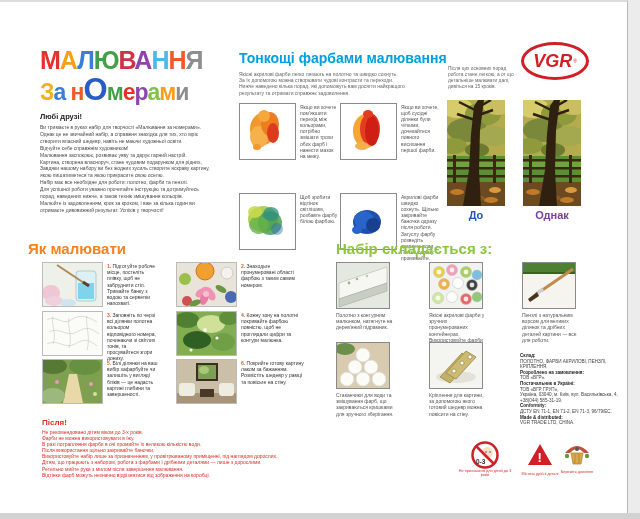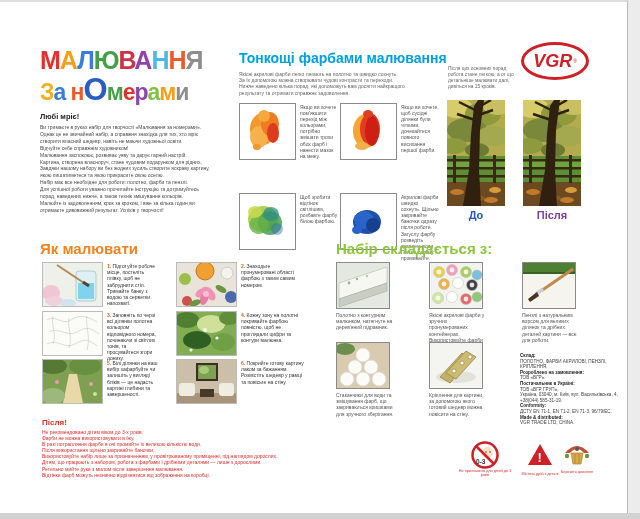--- a/index.html
+++ b/index.html
@@ -30,21 +30,21 @@
   
   .vgr{left:521px;top:42px;width:62px;height:32px;border:3px solid #cf2027;border-radius:50%;
        display:flex;align-items:center;justify-content:center;}
   .vgr span{color:#cf2027;font-weight:800;font-style:italic;font-size:18px;letter-spacing:0px;text-align:center;}
   .vgr sup{color:#cf2027;font-size:5px;margin-left:1px;}
   .after-note{left:448px;top:66px;width:80px;font-size:4.8px;line-height:6px;color:#666;}
   .ba-photo{width:58px;height:106px;overflow:hidden;}
   .ba-label{width:58px;text-align:center;font-size:11px;font-weight:800;}
 
   
-  .howto-h{left:40px;top:240px;font-size:15px;font-weight:800;color:#f5821f;}
+  .howto-h{left:28px;top:240px;font-size:15px;font-weight:800;color:#f5821f;}
   .step-photo{width:59px;height:43px;overflow:hidden;border:1px solid #bbb;}
   .step-cap{font-size:5px;line-height:6.2px;color:#333;}
   .step-cap .num{font-weight:bold;color:#d06020;}
 
   
   .kit-h{left:336px;top:240px;font-size:15px;font-weight:800;color:#8cc63e;}
   .kit-photo{width:52px;height:45px;overflow:hidden;border:1px solid #8a8a8a;}
   .kit-cap{width:58px;font-size:5px;line-height:6.2px;color:#555;}
   .company{left:520px;top:353px;width:108px;font-size:4.6px;line-height:5.6px;color:#444;}
   .company .b{font-weight:bold;color:#222;}
@@ -58,21 +58,21 @@
 <body>
 
 <div class="page abs"></div>
 <div class="bottom-strip abs"></div>
 
 <div class="brand-title abs">
   <div class="t1" id="title-l1"><span style="color: rgb(229, 48, 48);">М</span><span style="color: rgb(246, 160, 26);">А</span><span style="color: rgb(59, 125, 216);">Л</span><span style="color: rgb(67, 160, 71);">Ю</span><span style="color: rgb(204, 51, 68);">В</span><span style="color: rgb(142, 68, 173);">А</span><span style="color: rgb(74, 184, 232);">Н</span><span style="color: rgb(240, 90, 40);">Н</span><span style="color: rgb(141, 141, 141);">Я</span></div>
   <div class="t2" id="title-l2"><span style="color: rgb(242, 176, 30);">З</span><span style="color: rgb(59, 125, 216);">а</span><span style="color: rgb(0, 0, 0);"> </span><span style="color: rgb(240, 90, 40);">н</span><span class="big" style="color: rgb(42, 92, 200);">О</span><span style="color: rgb(67, 160, 71);">м</span><span style="color: rgb(229, 48, 48);">е</span><span style="color: rgb(142, 68, 173);">р</span><span style="color: rgb(126, 194, 67);">а</span><span style="color: rgb(246, 160, 26);">м</span><span style="color: rgb(141, 141, 141);">и</span></div>
 </div>
 
-<div class="intro-h abs">Любі мріє!</div>
+<div class="intro-h abs">Любі друзі!</div>
 <div class="intro-lines abs" id="intro-lines">
     <div>Ви тримаєте в руках набір для творчості «Малювання за номерами».</div>
     <div>Однак це не звичайний набір, а справжня знахідка для тих, хто мріє</div>
     <div>створити власний шедевр, навіть не маючи художньої освіти.</div>
     <div>Відчуйте себе справжнім художником!</div>
     <div>Малювання заспокоює, розвиває уяву та дарує гарний настрій.</div>
     <div>Картина, створена власноруч, стане чудовим подарунком для рідних,</div>
     <div>Завдяки нашому набору ви без жодних зусиль створите яскраву картину,</div>
     <div>якою пишатиметеся та якою прикрасите свою оселю.</div>
     <div>Набір має все необхідне для роботи: полотно, фарби та пензлі.</div>
@@ -188,21 +188,21 @@
         <ellipse cx="44" cy="100" rx="7" ry="3" fill="#c07a28"></ellipse>
         <rect x="6" y="55" width="3" height="28" fill="#3a2812"></rect>
         <rect x="26" y="55" width="3" height="28" fill="#3a2812"></rect>
         <rect x="46" y="55" width="3" height="28" fill="#3a2812"></rect>
         <rect y="59" width="58" height="2.5" fill="#3a2812"></rect>
         <rect y="67" width="58" height="2.5" fill="#3a2812"></rect>
         <rect y="75" width="58" height="2.5" fill="#3a2812"></rect>
         <path d="M28,10 L12,2 M30,8 L44,0 M29,16 L46,10 M28,20 L10,14" stroke="#2f2010" stroke-width="2.5" fill="none"></path>
         <polygon points="16,106 22,70 24,34 27,6 31,0 37,0 33,30 32,70 34,106" fill="#2f2010"></polygon>
       </svg></div>
-    <div class="ba-label abs" style="left: 523px; top: 209px; color: rgb(123, 63, 160);">Після</div>
+    <div class="ba-label abs" style="left: 523px; top: 209px; color: rgb(123, 63, 160);">Однак</div>
   </div>
 
 <div class="howto-h abs">Як малювати</div>
 <div id="howto-steps">
     <div class="step-photo abs" style="left: 42px; top: 262px;"><svg xmlns="http://www.w3.org/2000/svg" width="59" height="43" viewBox="0 0 59 43">
         <rect width="59" height="43" fill="#eef0ea"></rect>
         <ellipse cx="8" cy="30" rx="9" ry="8" fill="#eec6d4"></ellipse>
         <ellipse cx="11" cy="38" rx="9" ry="5" fill="#f0d0dc"></ellipse>
         <ellipse cx="25" cy="40" rx="8" ry="4" fill="#cfe4ee"></ellipse>
         <rect x="33" y="8" width="20" height="30" rx="3" fill="#ddf0f6" stroke="#b0ccd4"></rect>

